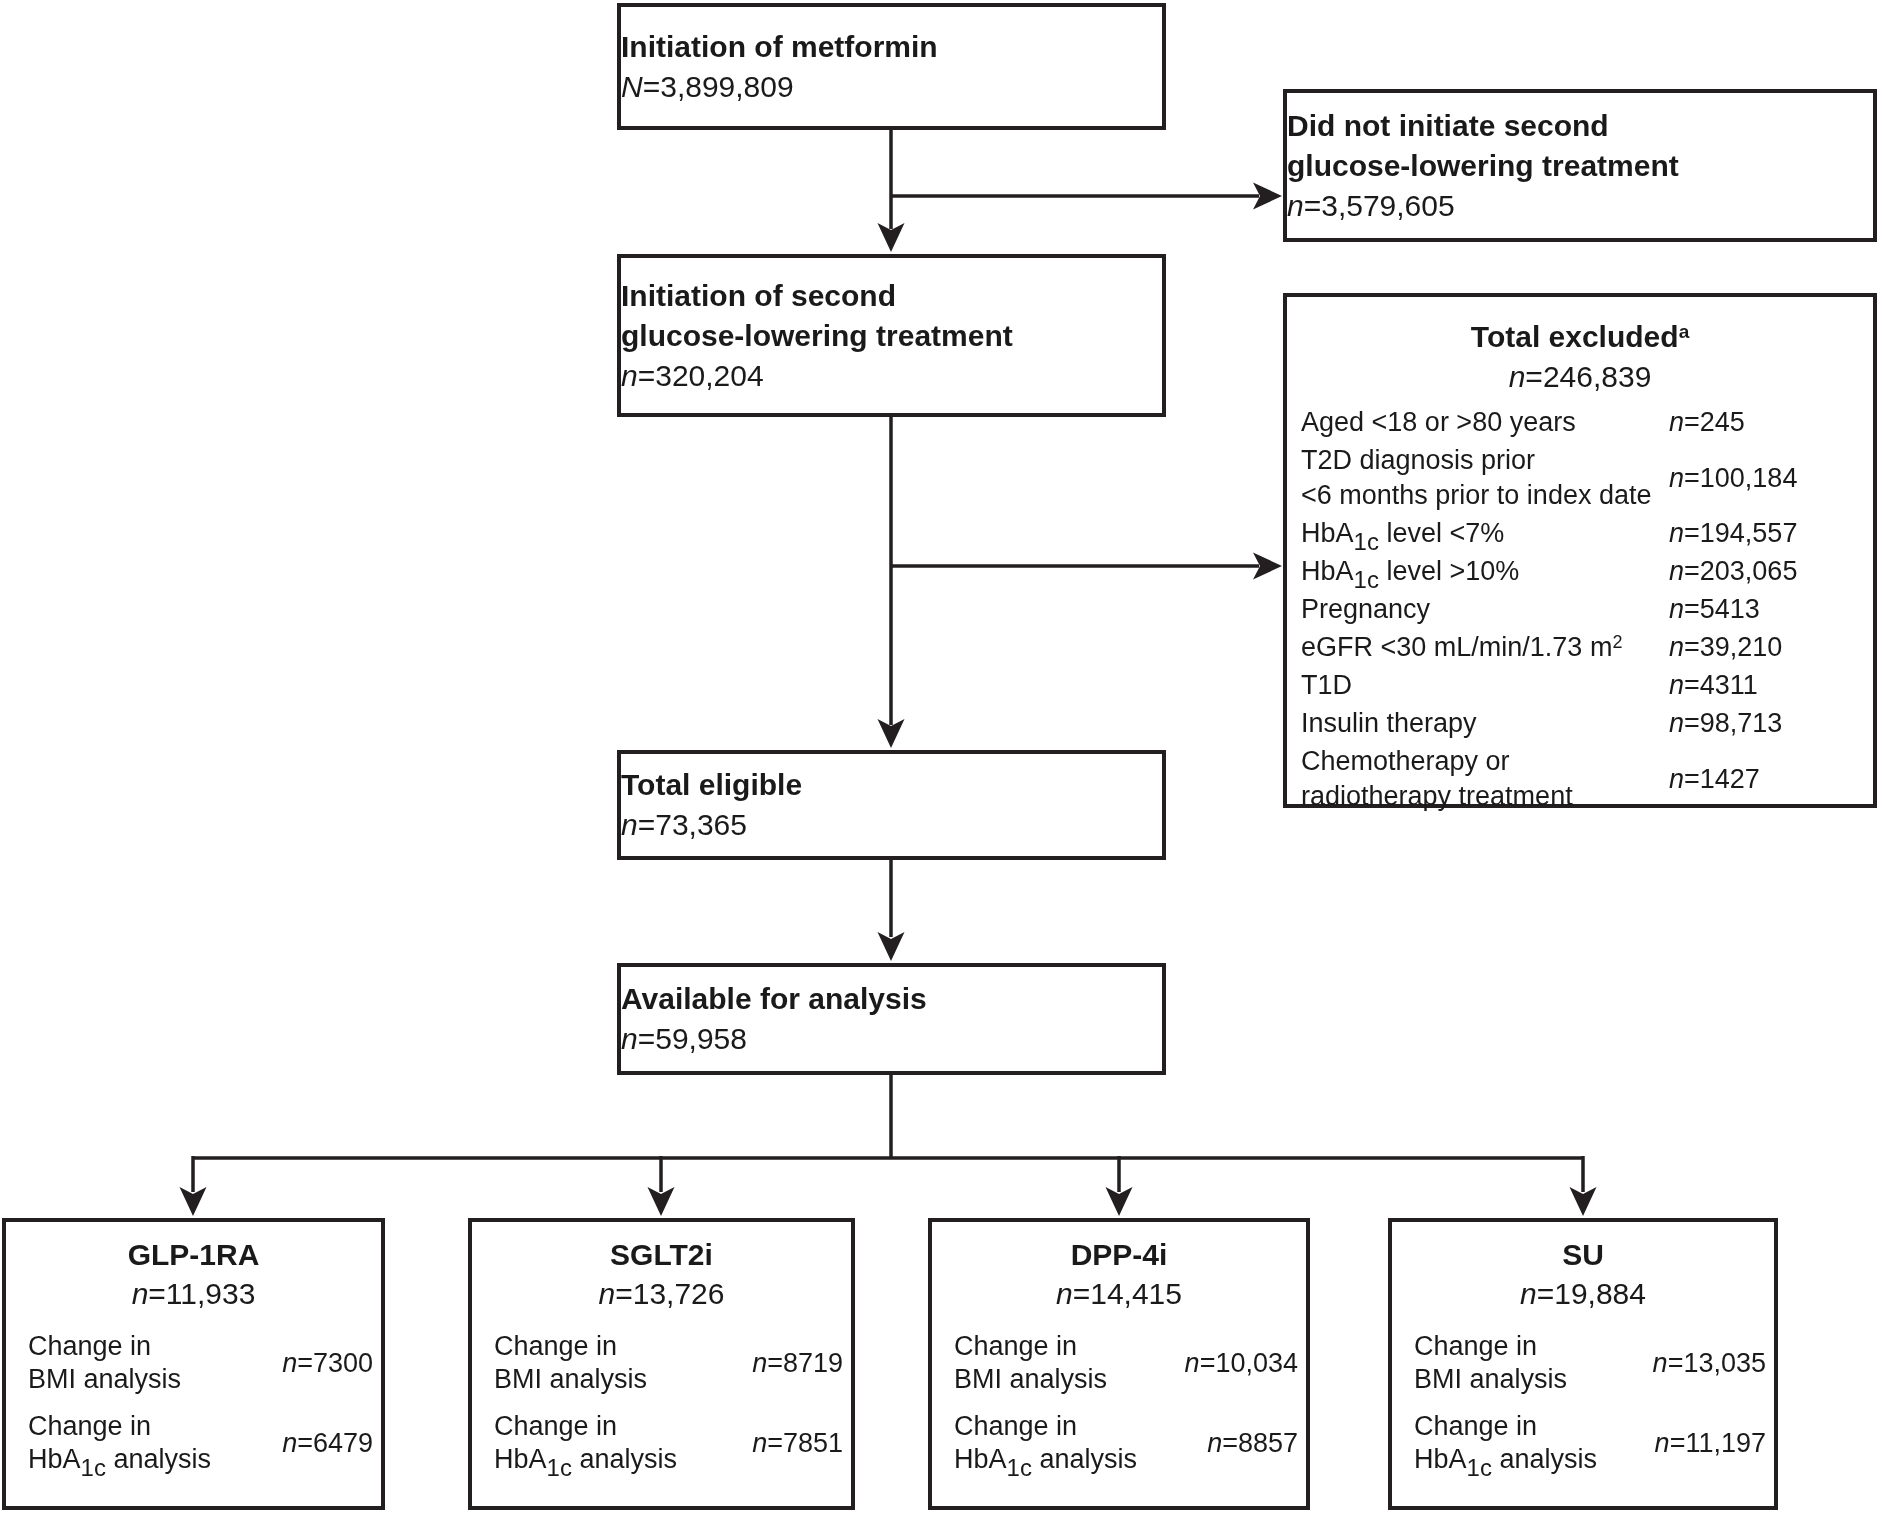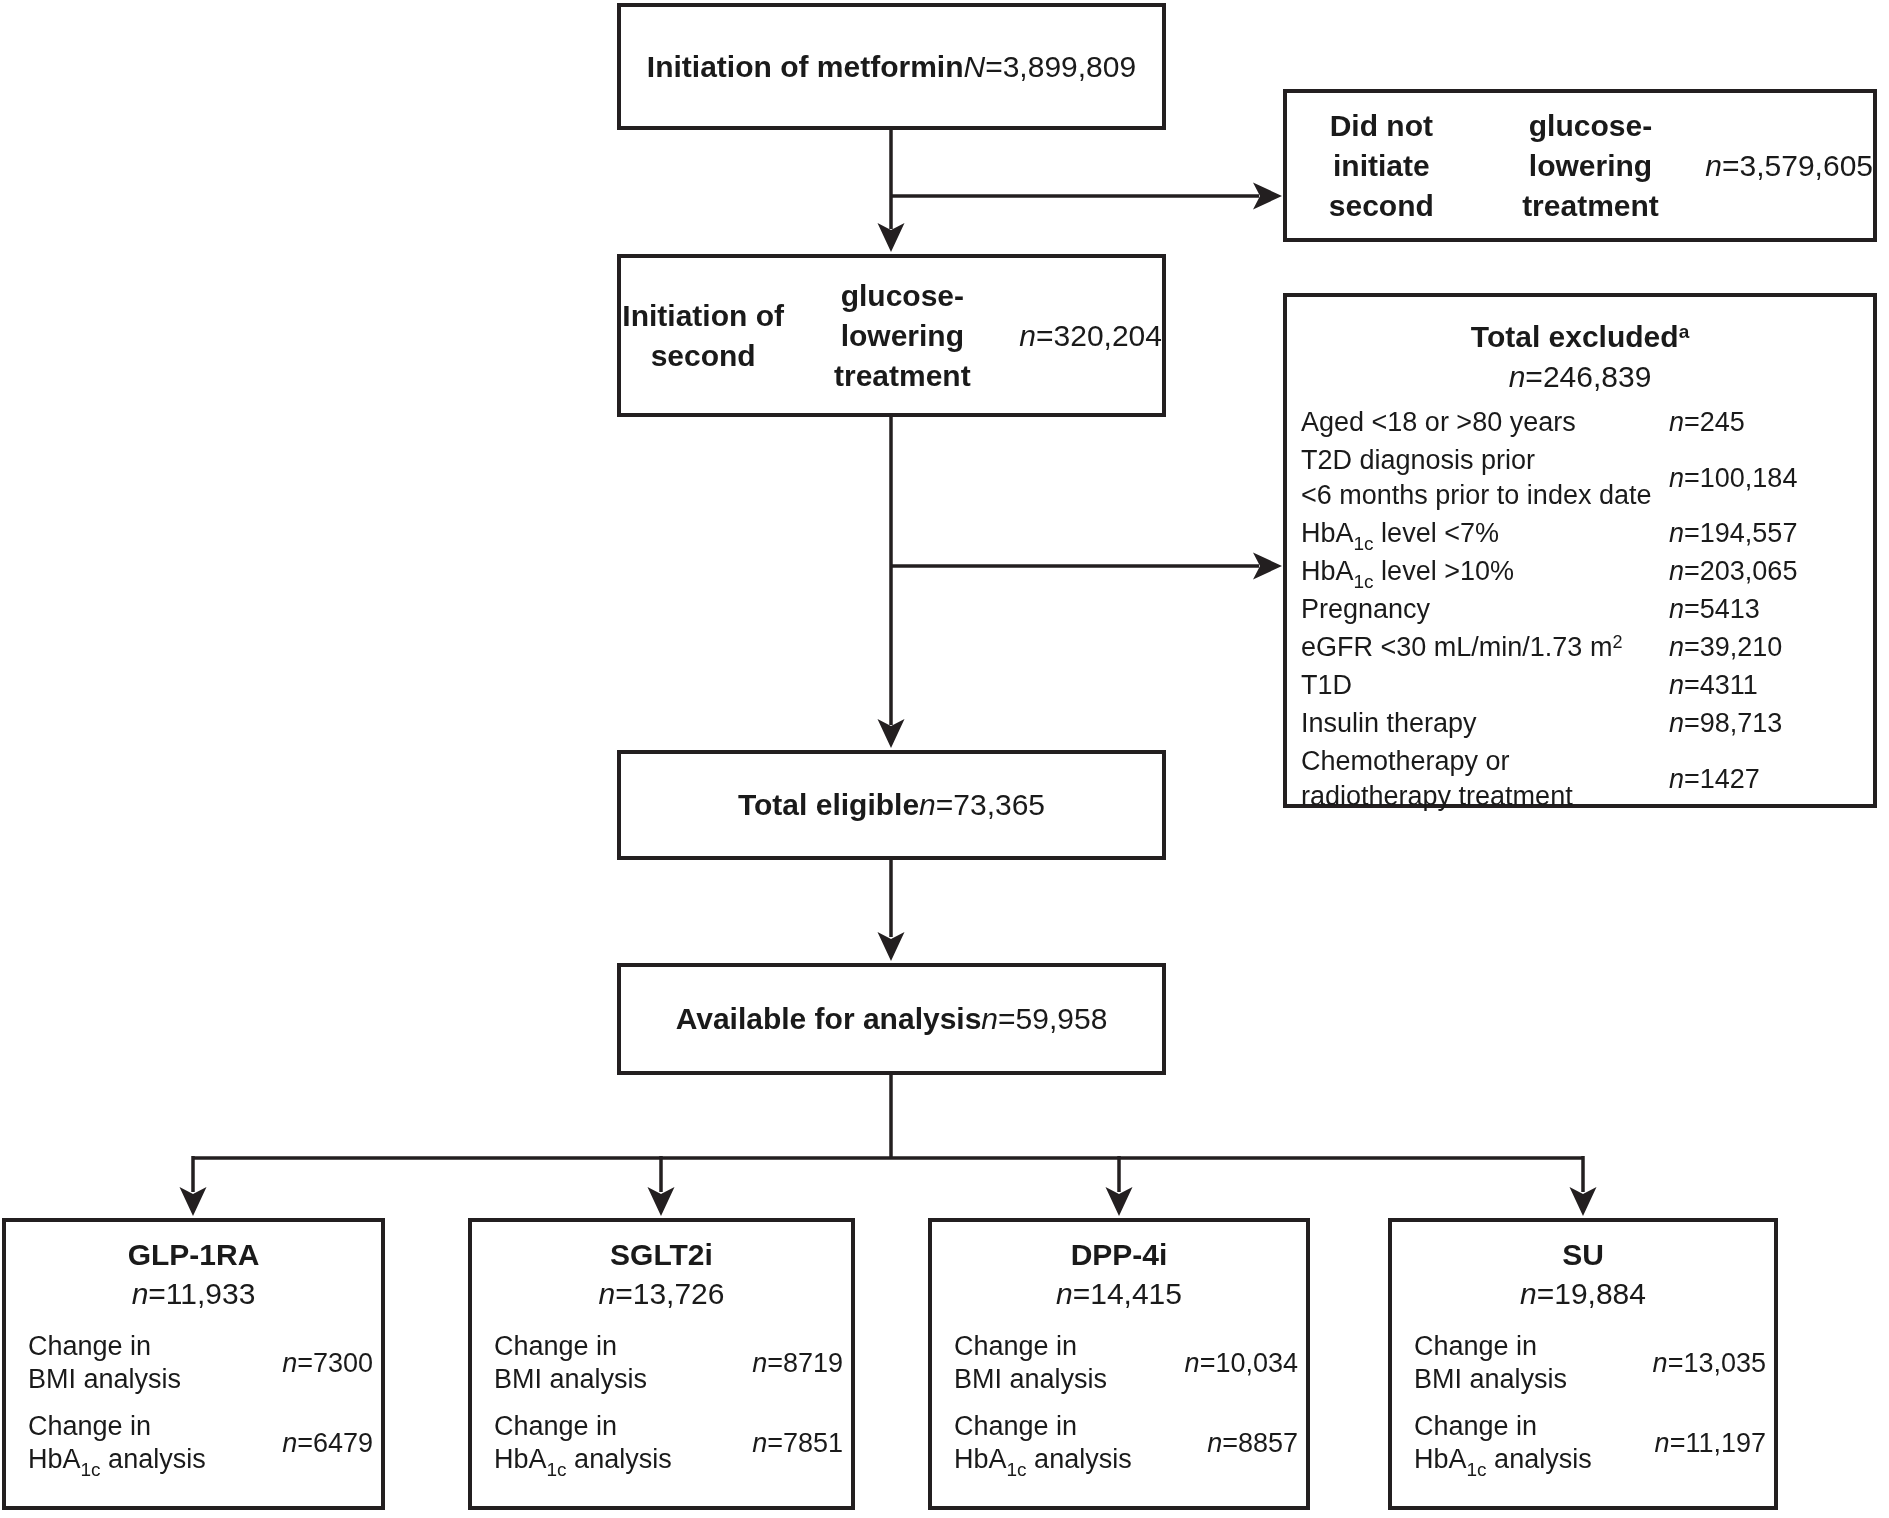--- a/index.html
+++ b/index.html
@@ -10,27 +10,27 @@
     font-family:"Liberation Sans","DejaVu Sans",sans-serif;
     color:#1a1a1a;
   }
   #connectors{position:absolute;left:0;top:0;width:1889px;height:1518px;}
   .fbox{
     position:absolute;
     box-sizing:border-box;
     background:#ffffff;
     border:4px solid #231f20;
   }
-  .mid{display:flex;flex-direction:row;justify-content:center;align-items:center;text-align:center;}
+  .mid{display:flex;flex-direction:column;justify-content:center;align-items:flex-start;text-align:center;}
   .btitle{font-weight:700;font-size:30px;line-height:40px;text-align:center;}
   .nline{font-size:30px;line-height:40px;text-align:center;}
   .it{font-style:italic;}
   .sp{font-weight:700;font-size:19px;vertical-align:9px;line-height:0;}
   .sp2{font-size:18px;vertical-align:8px;line-height:0;}
-  .sb{font-size:19px;vertical-align:-8px;line-height:0;}
+  .sb{font-size:24px;vertical-align:-8px;line-height:0;}
   
   .excl{padding-top:20px;}
   .xlist{margin-top:8px;font-size:27px;}
   .xrow{display:flex;align-items:center;margin-bottom:3px;padding:0 10px 0 14px;}
   .xlabel{flex:0 0 368px;}
   .xline{line-height:35px;}
   .xval{flex:1;font-size:27px;line-height:35px;text-align:left;}
   
   .arm{padding-top:14px;}
   .arm .btitle{line-height:38px;}

